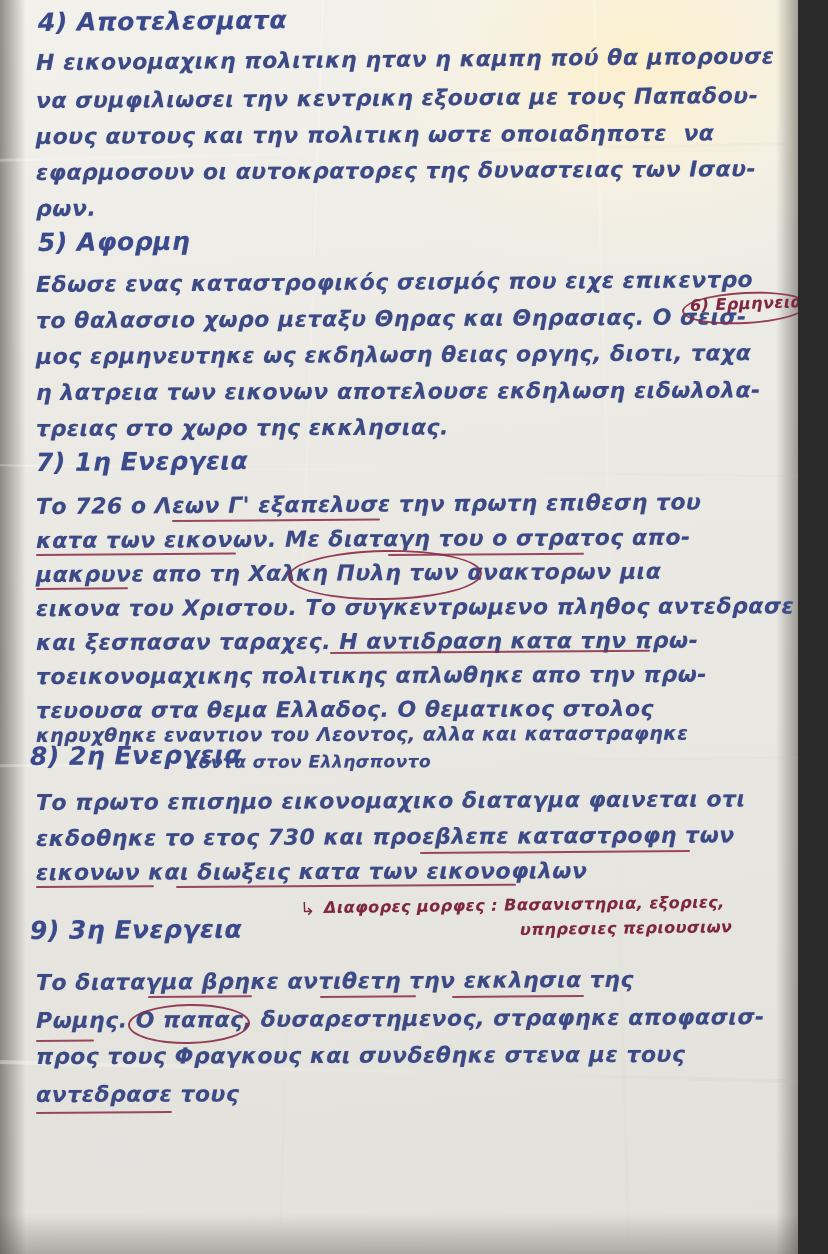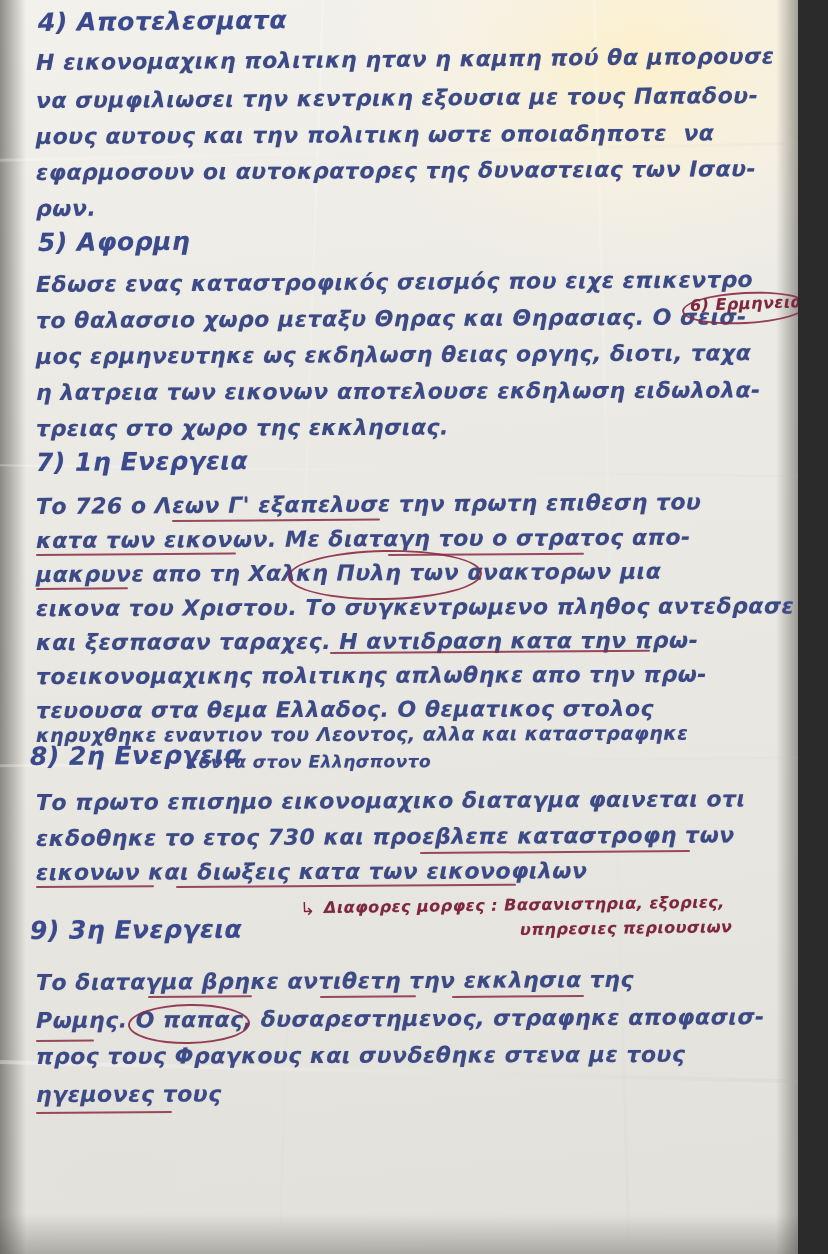--- a/index.html
+++ b/index.html
@@ -166,21 +166,21 @@
 
   <div class="arrow-red" style="left:300px; top:898px; transform: rotate(-2deg);">↳</div>
   <div class="hw small-note red" style="left:324px; top:898px; transform: rotate(-0.8deg);">Διαφορες μορφες : Βασανιστηρια, εξοριες,</div>
   <div class="hw small-note red" style="left:520px; top:920px; transform: rotate(-0.8deg);">υπηρεσιες περιουσιων</div>
 
   <div class="hw heading" style="left:30px; top:916px; transform: rotate(-0.4deg);">9) 3η Ενεργεια</div>
 
   <div class="hw body-line" style="left:36px; top:970px; transform: rotate(-0.3deg);">Το διαταγμα βρηκε αντιθετη την εκκλησια της</div>
   <div class="hw body-line" style="left:36px; top:1008px; transform: rotate(-0.3deg);">Ρωμης. Ο παπας, δυσαρεστημενος, στραφηκε αποφασισ-</div>
   <div class="hw body-line" style="left:36px; top:1044px; transform: rotate(-0.2deg);">προς τους Φραγκους και συνδεθηκε στενα με τους</div>
-  <div class="hw body-line" style="left:36px; top:1082px; transform: rotate(-0.2deg);">ηγεμονες τους</div>
+  <div class="hw body-line" style="left:36px; top:1082px; transform: rotate(-0.2deg);">αντεδρασε τους</div>
 
   <div class="underline-red" style="left:148px; top:996px; width:104px; transform: rotate(-0.4deg);"></div>
   <div class="underline-red" style="left:320px; top:996px; width:96px; transform: rotate(-0.4deg);"></div>
   <div class="underline-red" style="left:452px; top:996px; width:132px; transform: rotate(-0.4deg);"></div>
   <div class="ellipse-red" style="left:128px; top:1004px; width:118px; height:36px; transform: rotate(-1deg);"></div>
   <div class="underline-red" style="left:36px; top:1040px; width:58px; transform: rotate(-0.4deg);"></div>
   <div class="underline-red" style="left:36px; top:1112px; width:136px; transform: rotate(-0.4deg);"></div>
 
 </div>
 

